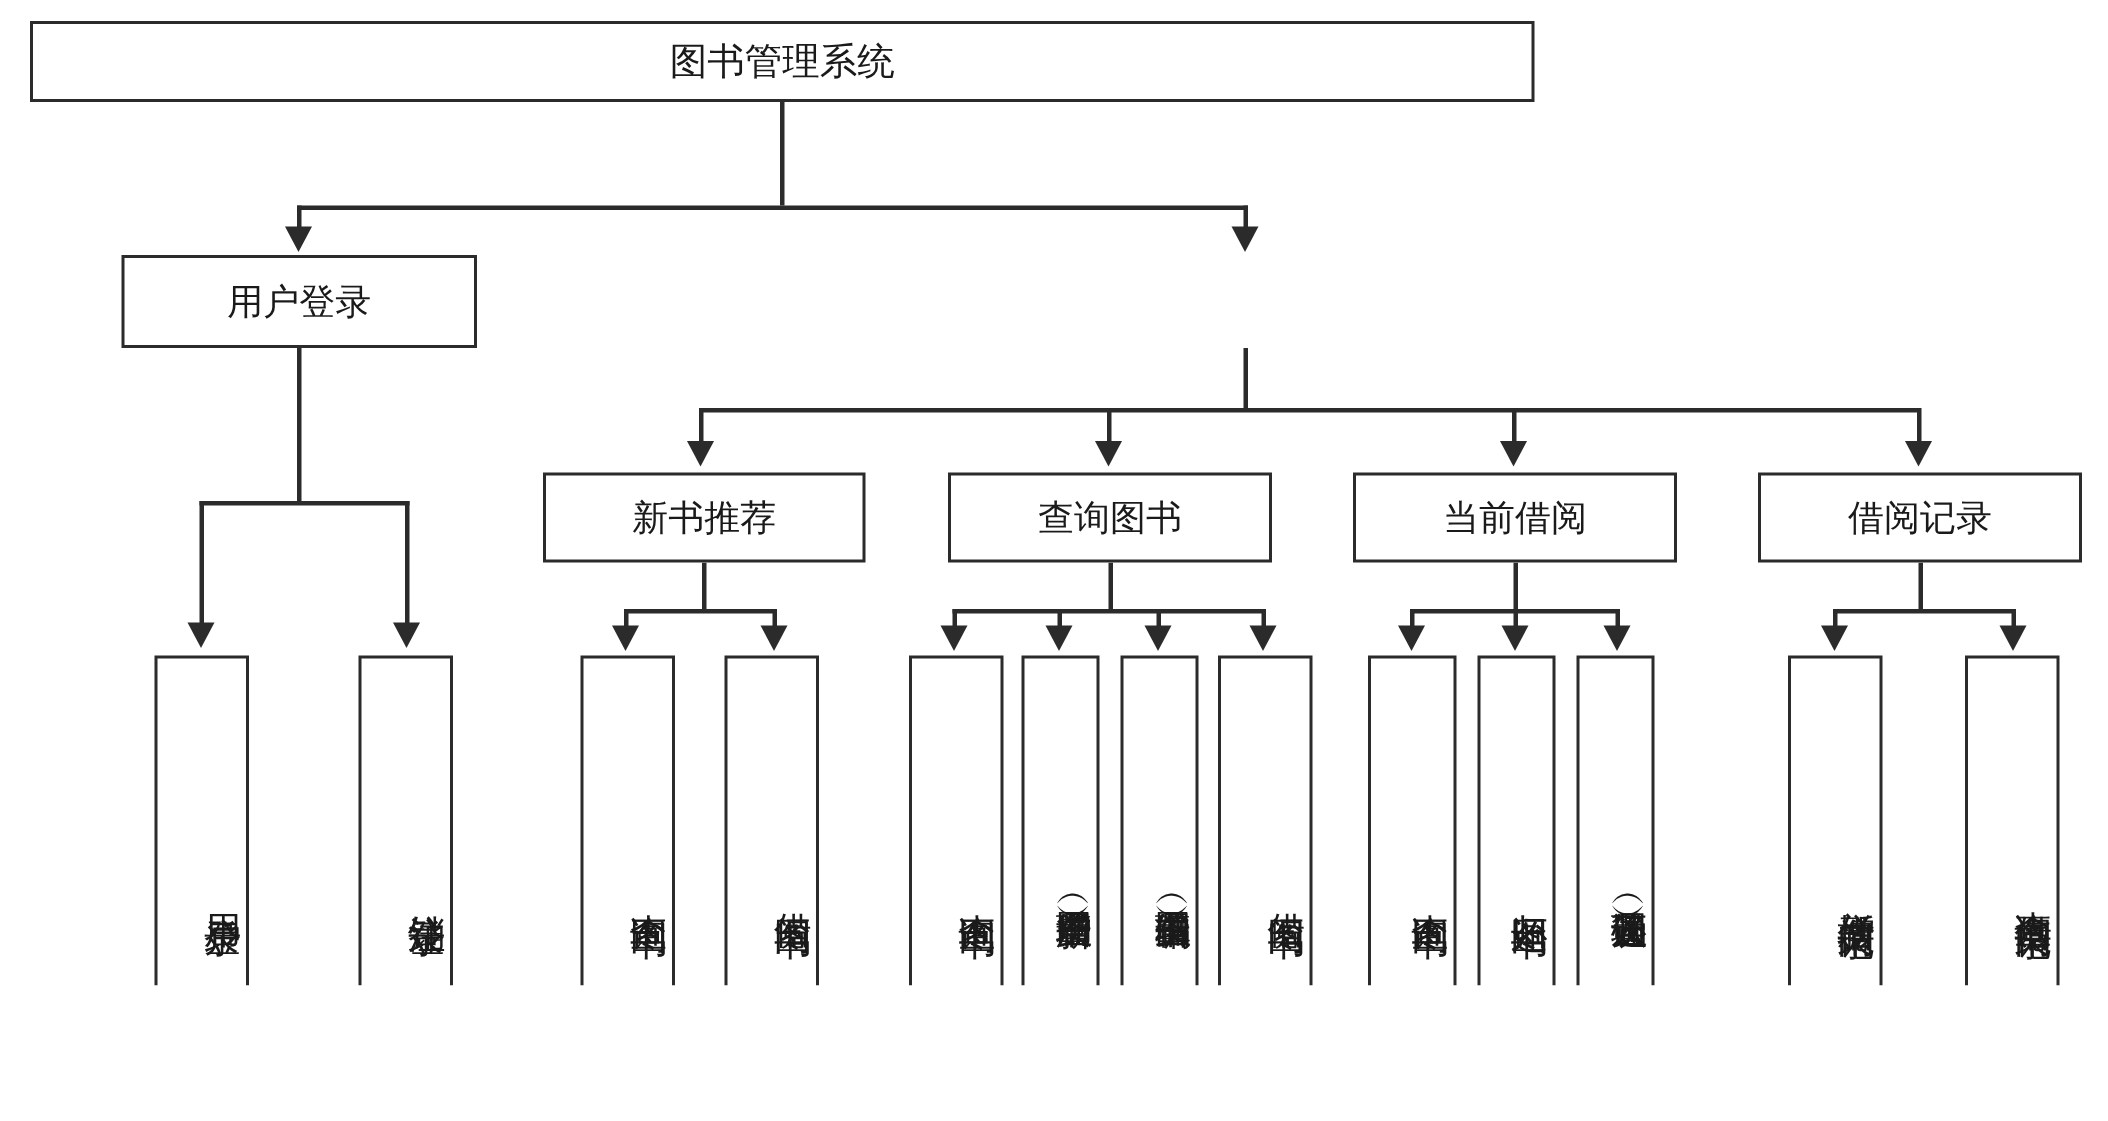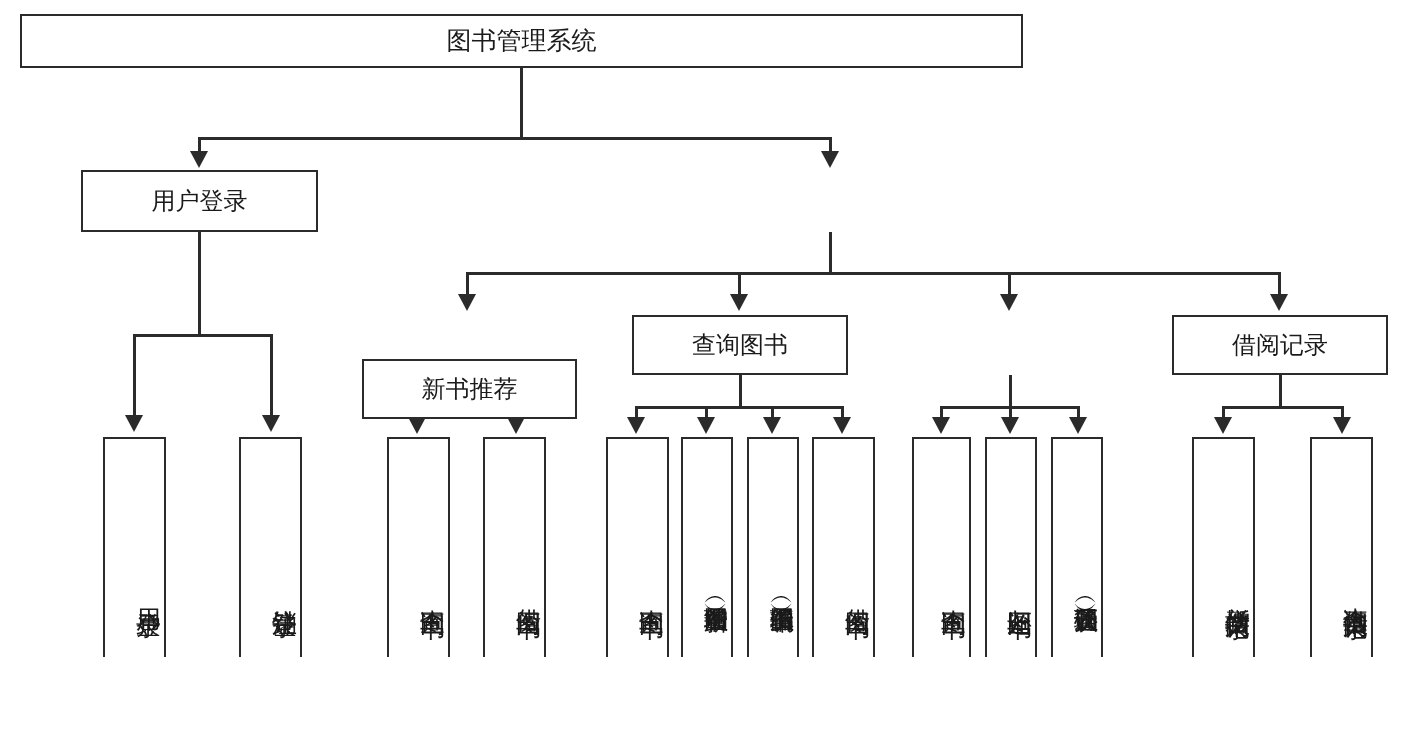--- a/index.html
+++ b/index.html
@@ -139,26 +139,29 @@
   </div>
 
   <div class="node root" style="left:20px; top:14px; width:1003px; height:54px;">
     <span>图书管理系统</span>
   </div>
 
   <div class="node lvl1" style="left:81px; top:170px; width:237px; height:62px;">
     <span>用户登录</span>
   </div>
 
-  <div class="node lvl2" style="left:362px; top:315px; width:215px; height:60px;margin-top:44px;">
+  <div class="node lvl2" style="left:362px; top:315px; width:215px; height:60px;">
     <span>新书推荐</span>
   </div>
   <div class="node lvl2" style="left:632px; top:315px; width:216px; height:60px;">
     <span>查询图书</span>
   </div>
+  <div class="node lvl2" style="left:902px; top:315px; width:216px; height:60px;">
+    <span>当前借阅</span>
+  </div>
   <div class="node lvl2" style="left:1172px; top:315px; width:216px; height:60px;justify-content:center;">
     <span>借阅记录</span>
   </div>
 
   <div class="node leaf" style="left:103px; top:437px; width:63px; height:298px;">
     <span class="leaf-text">用户登录</span>
   </div>
   <div class="node leaf" style="left:239px; top:437px; width:63px; height:298px;">
     <span class="leaf-text">注销登录</span>
   </div>

